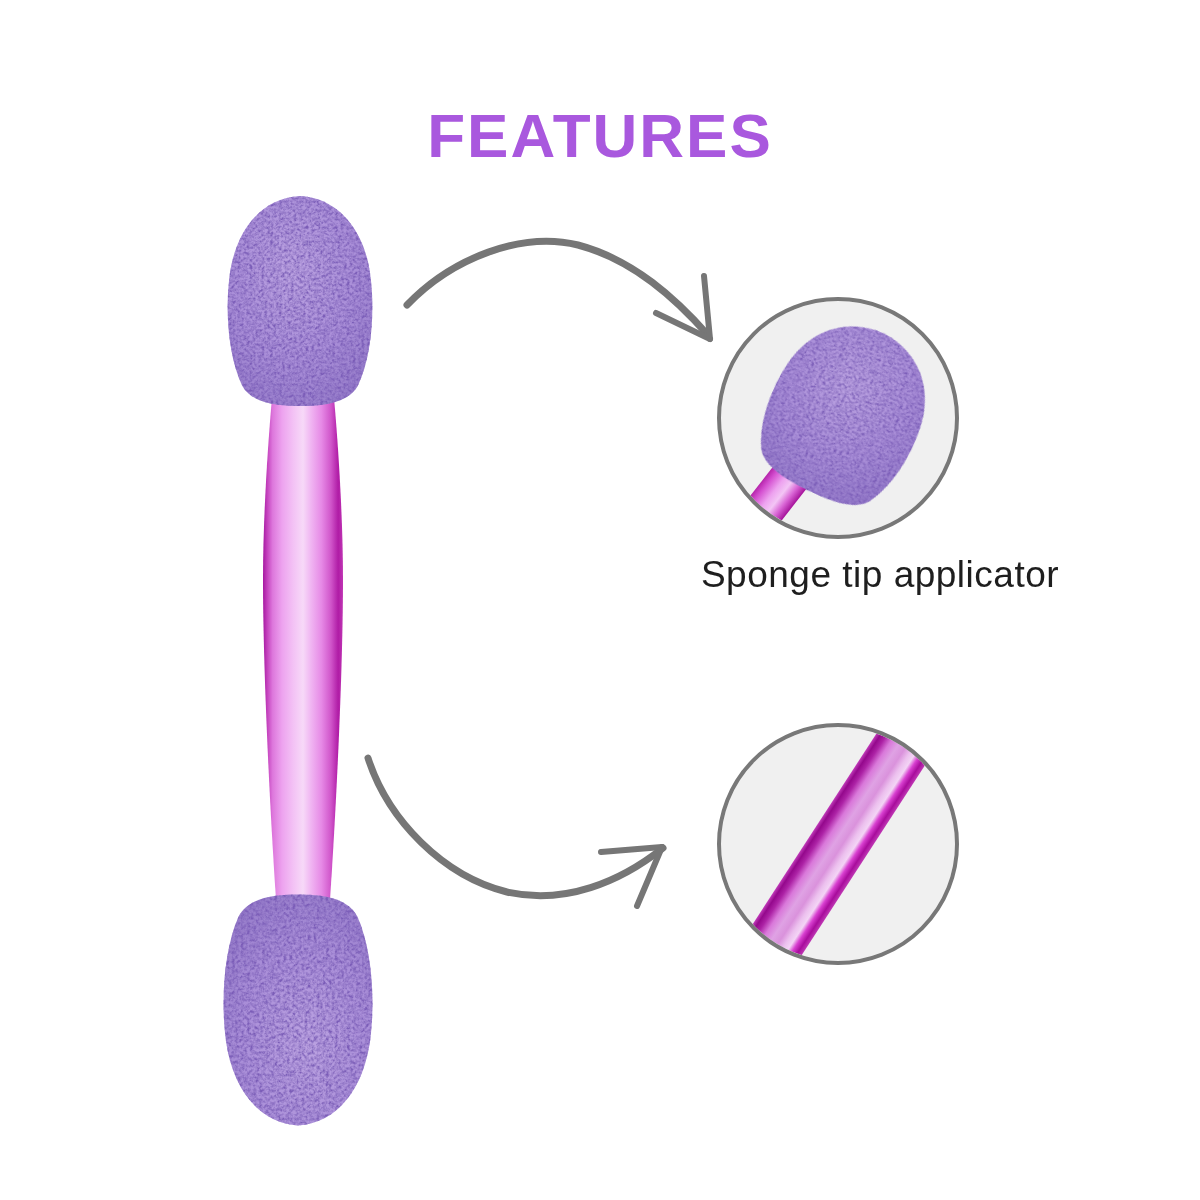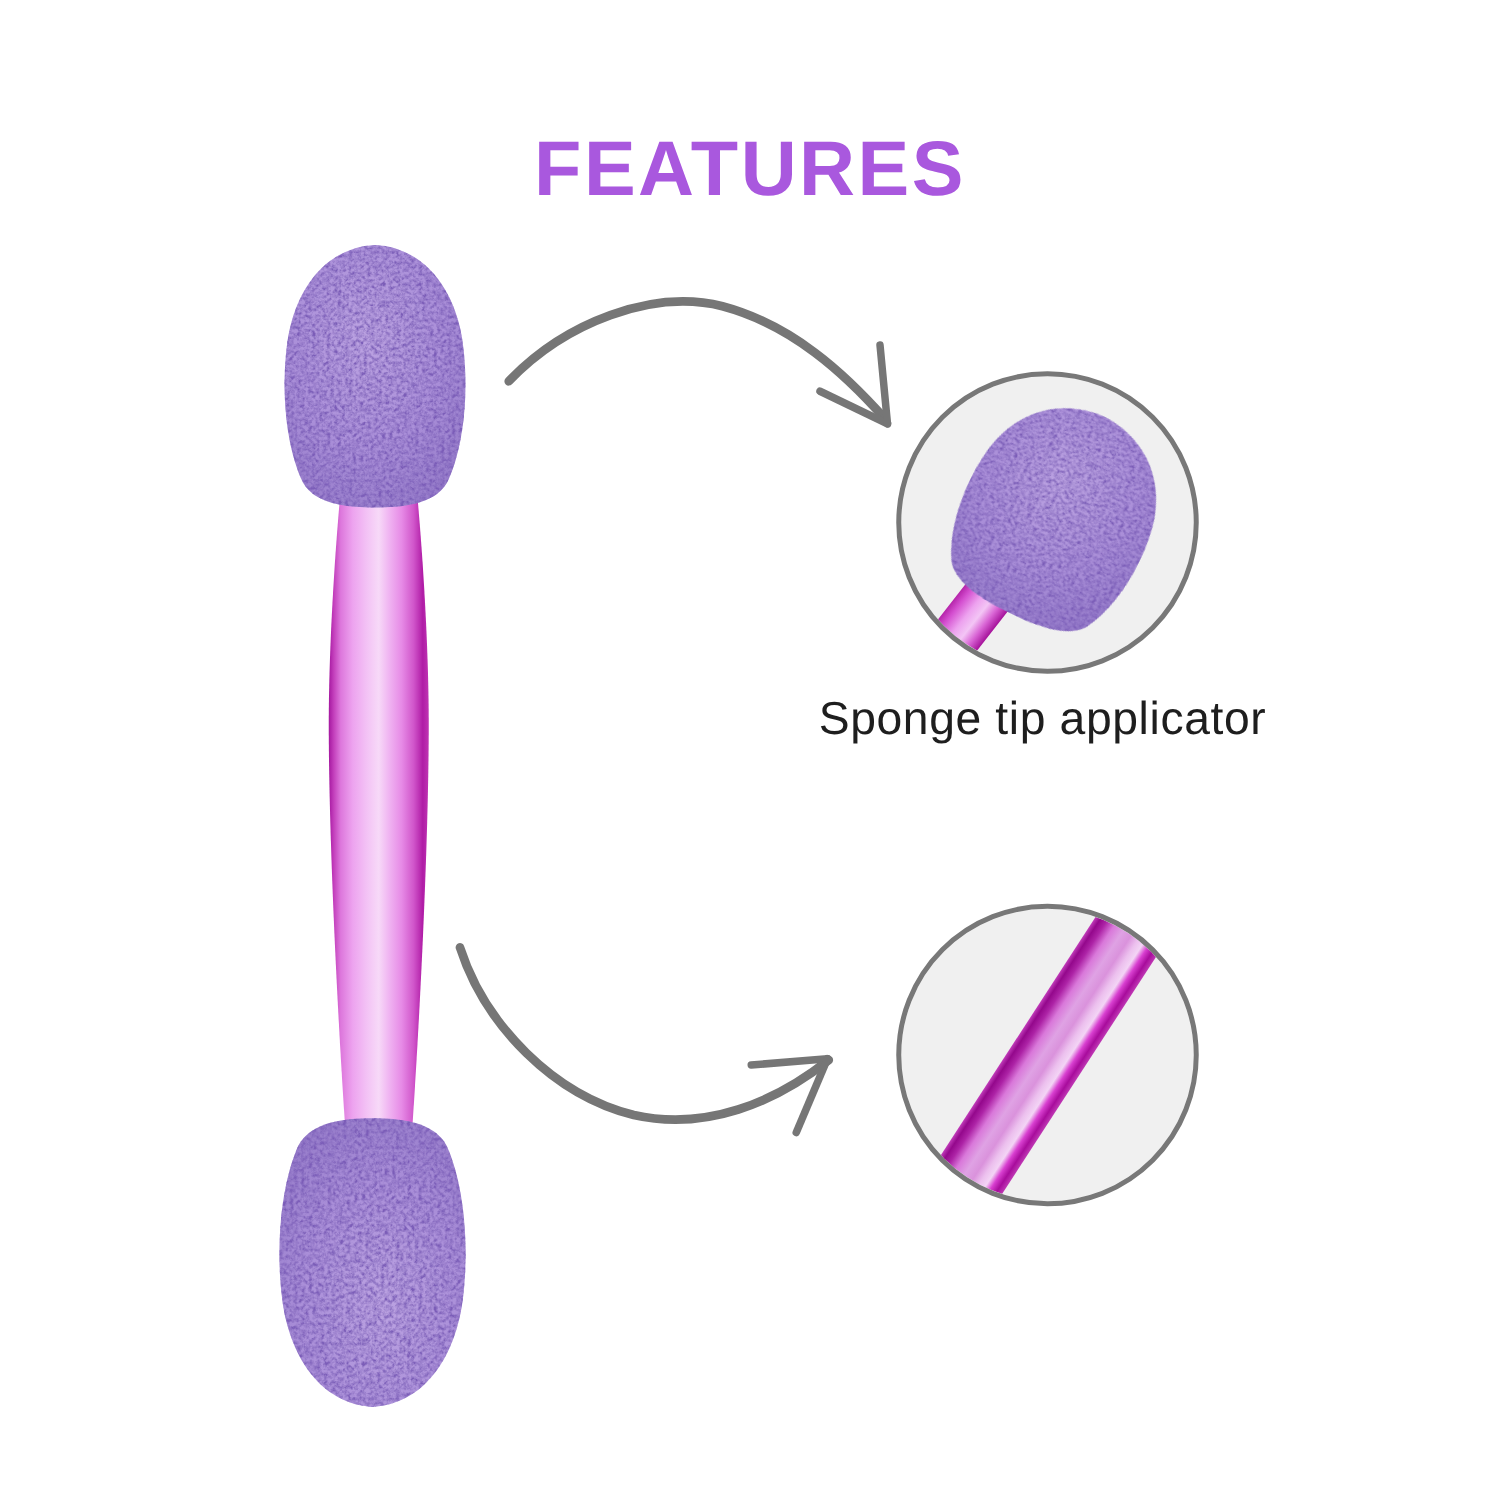--- a/index.html
+++ b/index.html
@@ -29,21 +29,21 @@
   .callout-label{
     position:absolute;
     left:598px; 
     transform:translateX(-50%);
     white-space:nowrap;
     font-size:37px;
     font-weight:500;
     color:#1e1e1e;
     letter-spacing:0.5px;
   }
-  .label-sponge{left:834px;top:540px;}
+  .label-sponge{left:880px;top:540px;}
   .label-wand{left:840px;top:956px;}
 </style>
 </head>
 <body>
 
 <div class="stage">
 
   <h1 class="title">FEATURES</h1>
 
   <svg class="illustration" viewBox="0 0 1200 1200" xmlns="http://www.w3.org/2000/svg">

